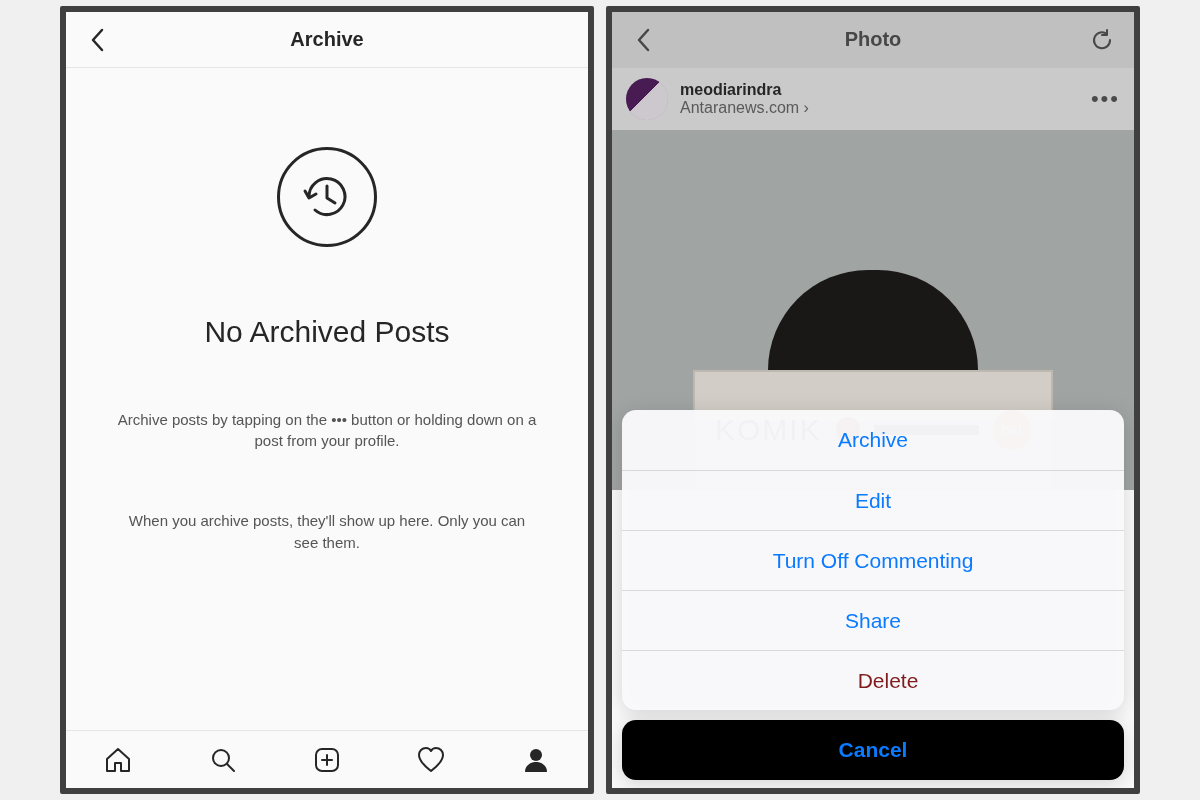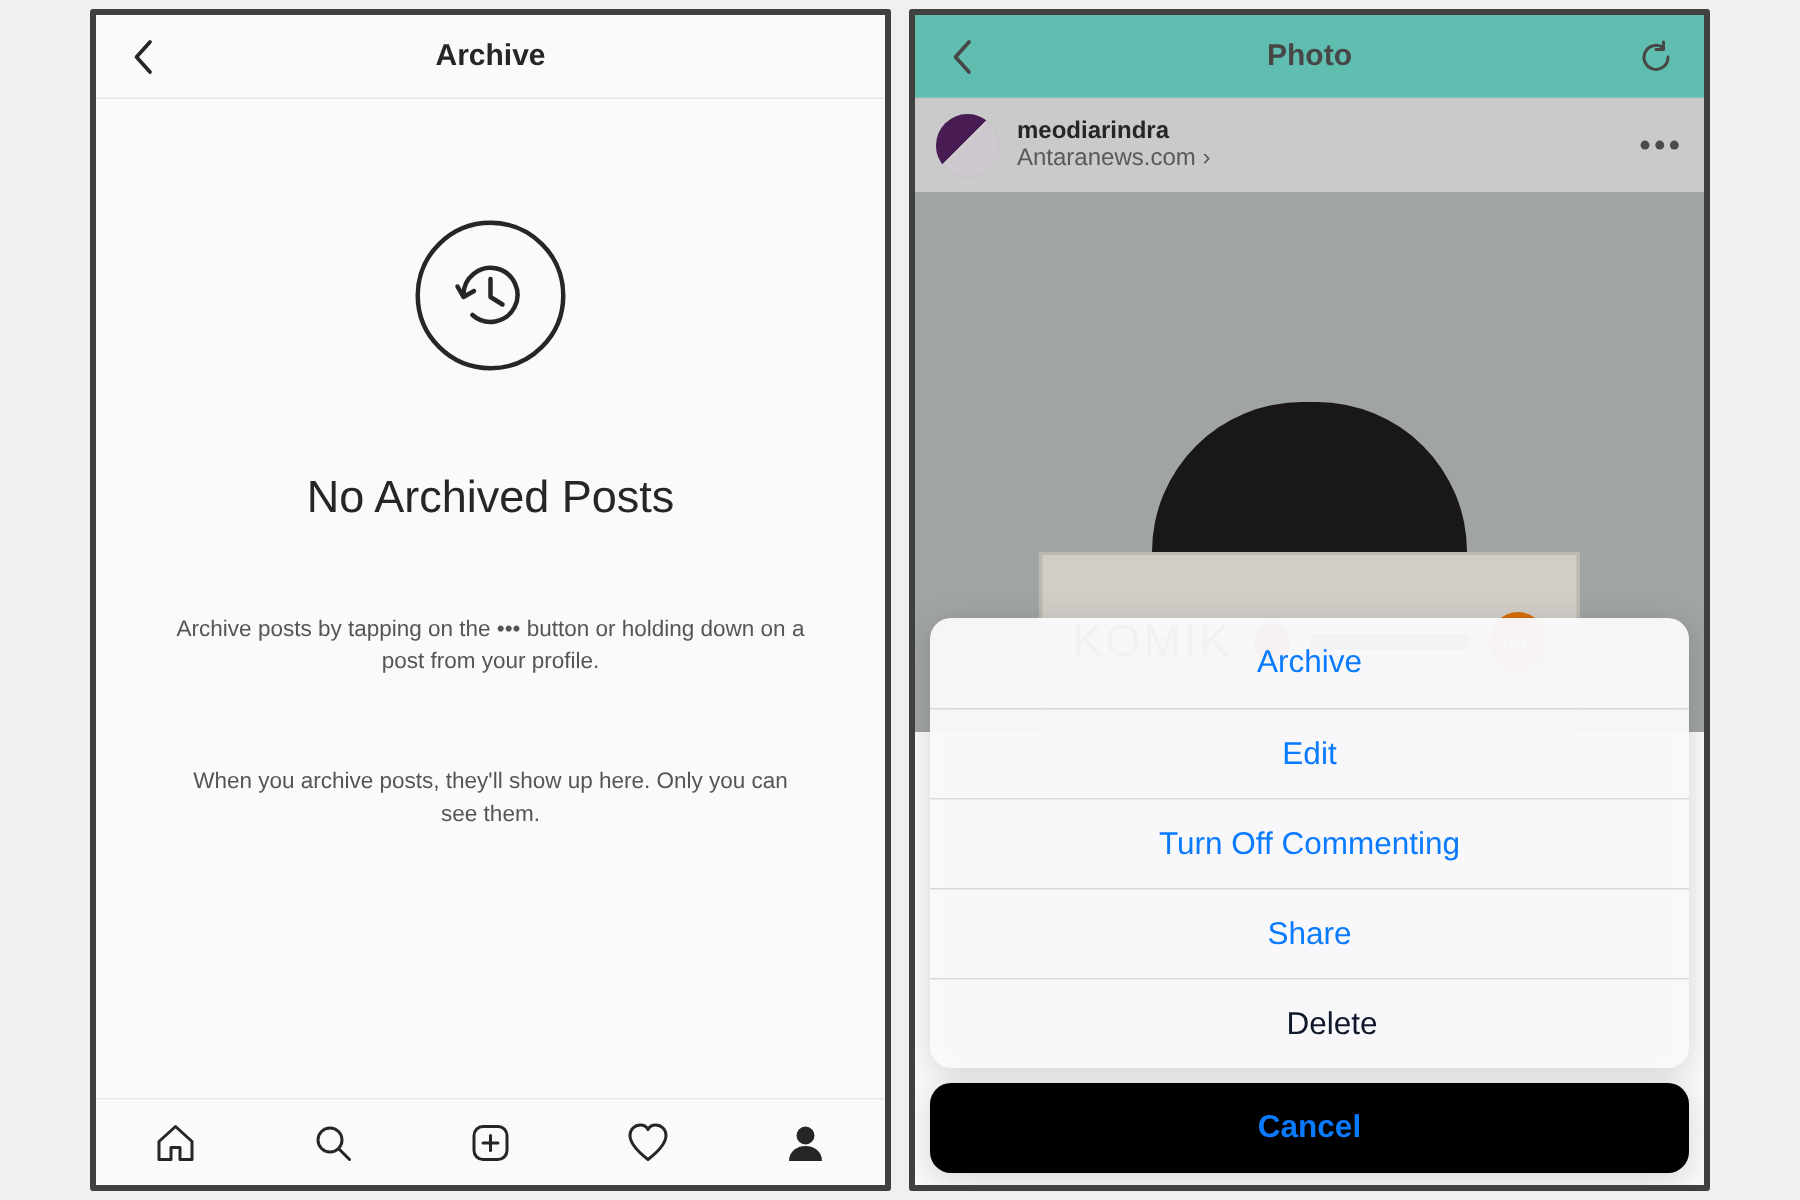--- a/index.html
+++ b/index.html
@@ -19,21 +19,21 @@
     display: flex;
     flex-direction: row;
     gap: 12px;
     padding: 6px 0;
     position: relative;
   }
   .phone {
     flex: 1 1 50%;
     position: relative;
     background: #fafafa;
-    border: 4px solid #404040;
+    border: 6px solid #404040;
     border-radius: 2px;
     overflow: hidden;
     display: flex;
     flex-direction: column;
   }
 
   
   .hdr {
     height: 56px;
     border-bottom: 1px solid #e6e6e6;
@@ -73,21 +73,21 @@
   .tabbar {
     height: 58px;
     border-top:1px solid #e6e6e6;
     display:flex;
     align-items:center;
     justify-content:space-around;
     background:#fafafa;
   }
   .tabbar .ti { width:60px; display:flex; align-items:center; justify-content:center; cursor:pointer;}
 
-  .photo-header-dim { filter: saturate(0.9) brightness(0.95); background:#5eead4; }
+  .photo-header-dim { filter: saturate(0.9) brightness(0.95); background:#e5e5e5; }
   .hdr.photo-header-dim .title, .hdr.photo-header-dim .hbtn { color:#555; }
 
   .post-head {
     display:flex; align-items:center; padding:10px 14px;
     background:#e5e5e5; color:#444;
   }
   .avatar { width:42px; height:42px; border-radius:50%; background:#bcbcc0; margin-right:12px; overflow:hidden; position:relative;}
   .avatar::before { content:""; position:absolute; inset:0; background: linear-gradient(135deg,#561d63 0 45%, #e8e3ea 45% 100%);}
   .post-head .uname { font-weight:600; font-size:16px; color:#2b2b2b;}
   .post-head .loc { font-size:16px; color:#666;}
@@ -128,21 +128,21 @@
   .sheet-group {
     background: rgba(249,249,251,0.97);
     border-radius:14px; overflow:hidden;
   }
   .sheet-item {
     height:60px; display:flex; align-items:center; justify-content:center;
     font-size:21px; color:#0a7aff; border-top:1px solid rgba(0,0,0,0.12);
     cursor:pointer;
   }
   .sheet-item:first-child { border-top:none; }
-  .sheet-item.destructive { color:#0f172a;padding-left:30px; }
+  .sheet-item.destructive { color:#7f1d1d;padding-left:30px; }
   .sheet-cancel {
     background:#000000; border-radius:14px; height:60px;
     display:flex; align-items:center; justify-content:center;
     font-size:21px; font-weight:600; color:#0a7aff; cursor:pointer;
   }
   
   .dimmable { filter: brightness(0.88) saturate(0.9); }
 </style>
 </head>
 <body>

